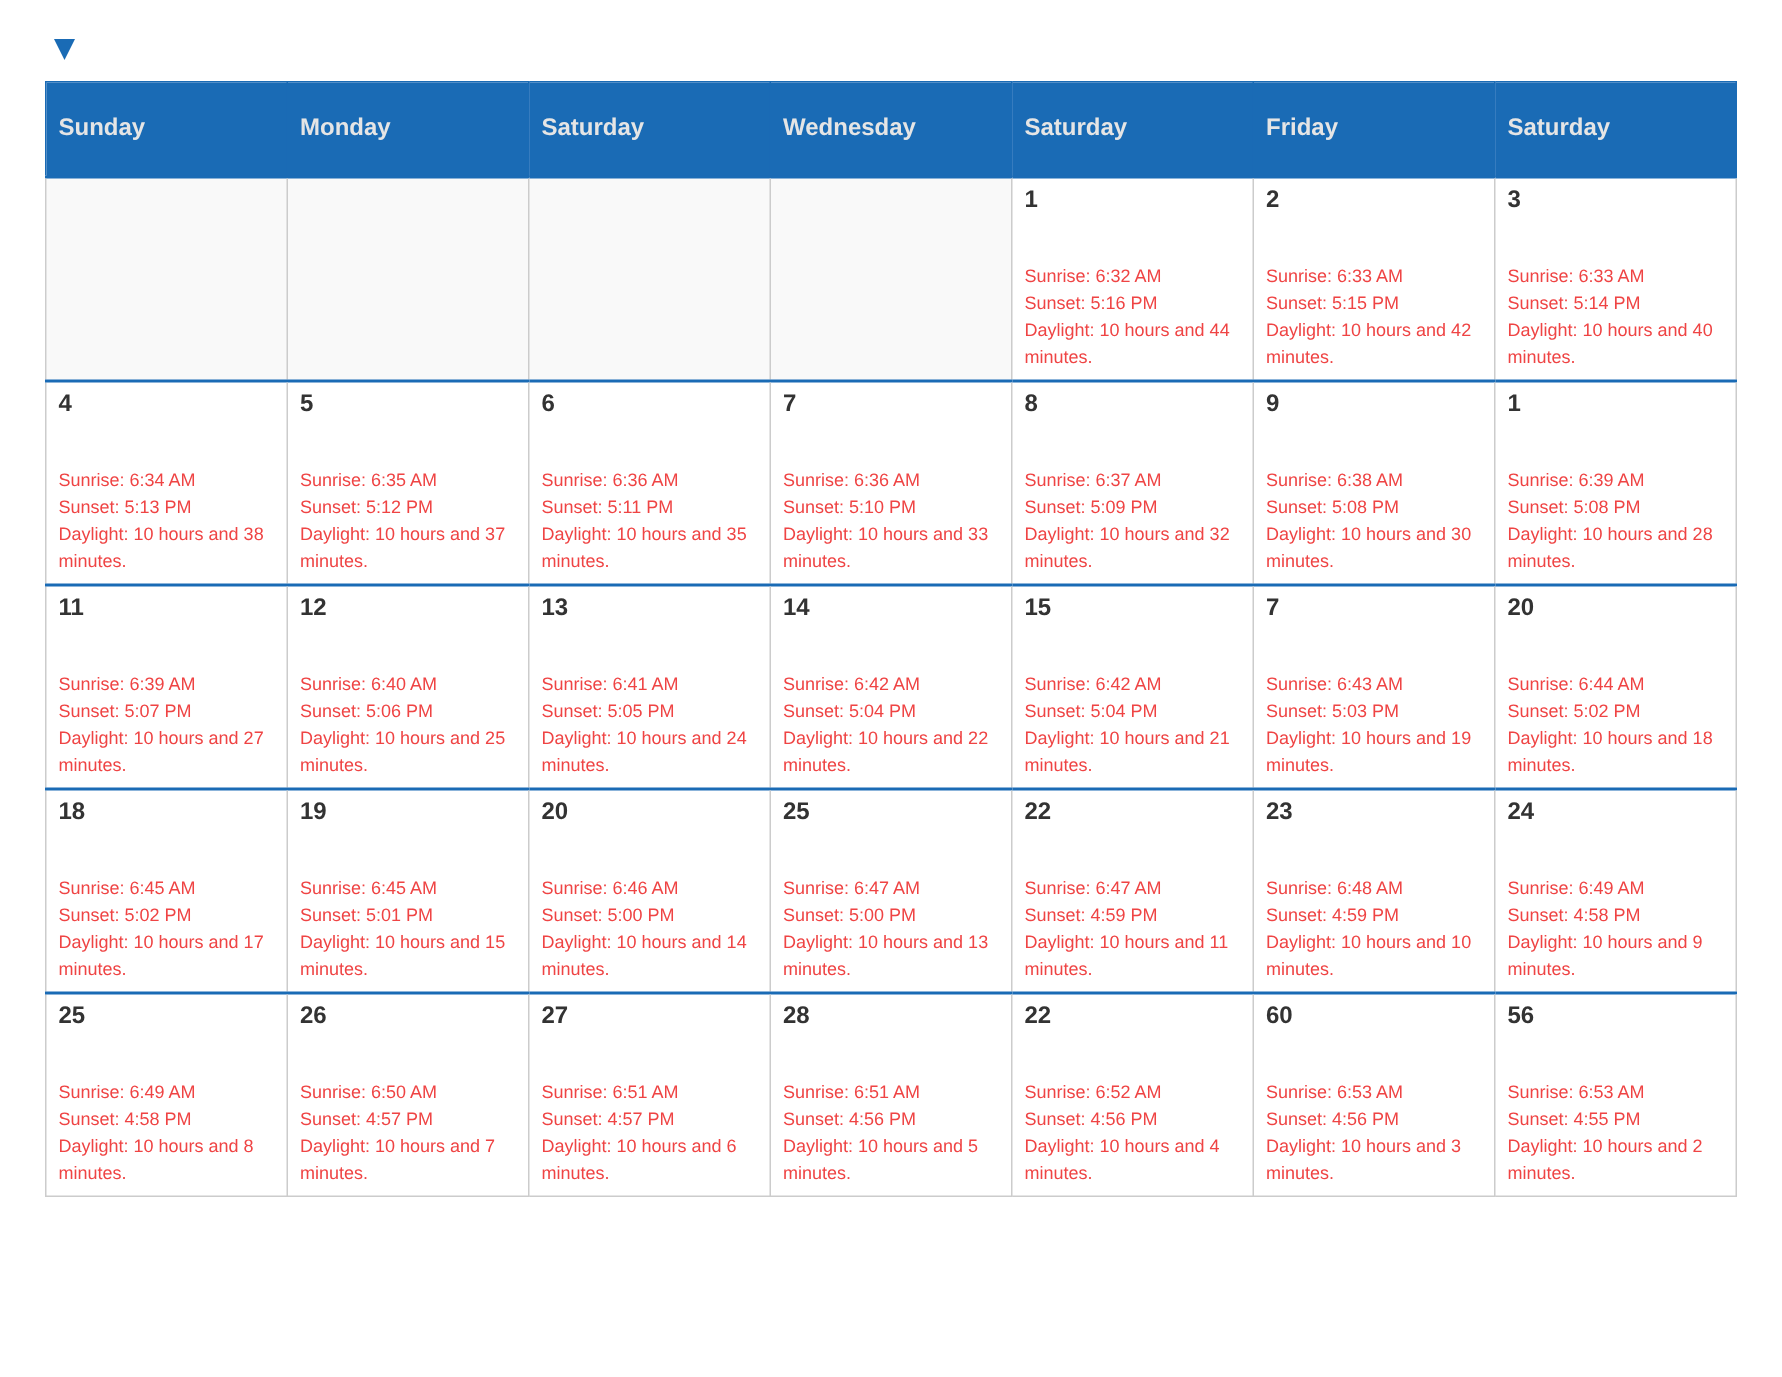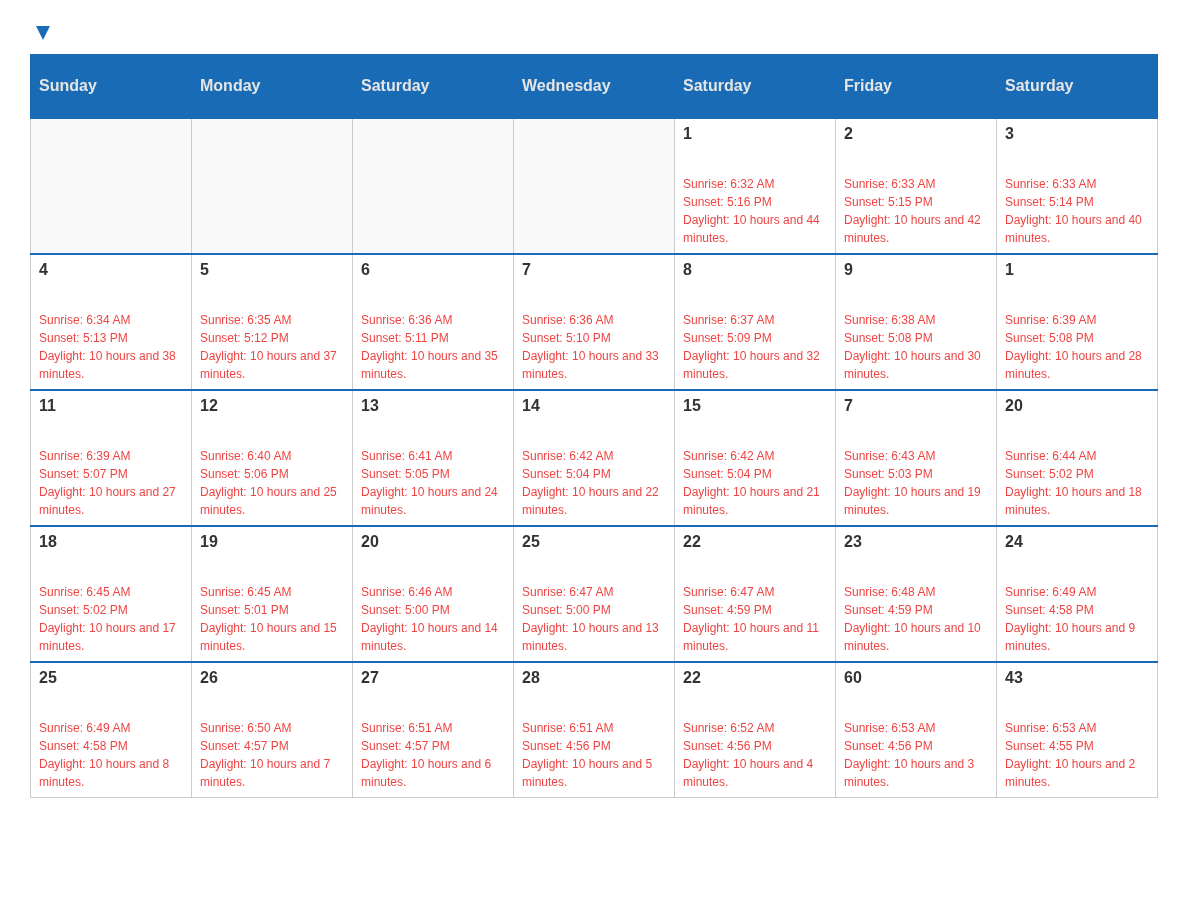--- a/index.html
+++ b/index.html
@@ -253,18 +253,18 @@
         </td>
         <td>
           <div class="day-number">22</div>
           <div class="day-info">Sunrise: 6:52 AM<br>Sunset: 4:56 PM<br>Daylight: 10 hours and 4 minutes.</div>
         </td>
         <td>
           <div class="day-number">60</div>
           <div class="day-info">Sunrise: 6:53 AM<br>Sunset: 4:56 PM<br>Daylight: 10 hours and 3 minutes.</div>
         </td>
         <td>
-          <div class="day-number">43</div>
+          <div class="day-number">56</div>
           <div class="day-info">Sunrise: 6:53 AM<br>Sunset: 4:55 PM<br>Daylight: 10 hours and 2 minutes.</div>
         </td>
       </tr>
     </tbody>
 </table>
 
 </body></html>

